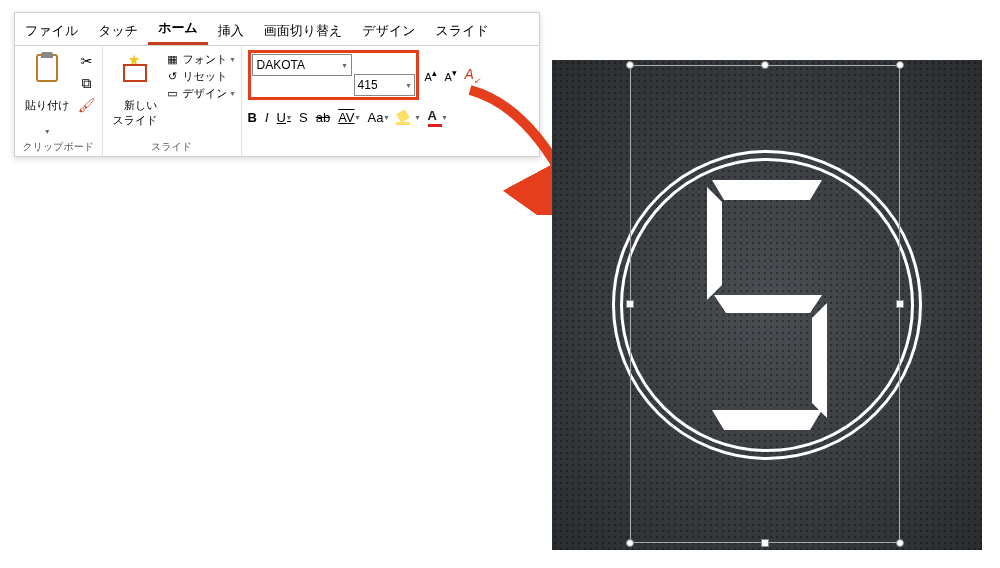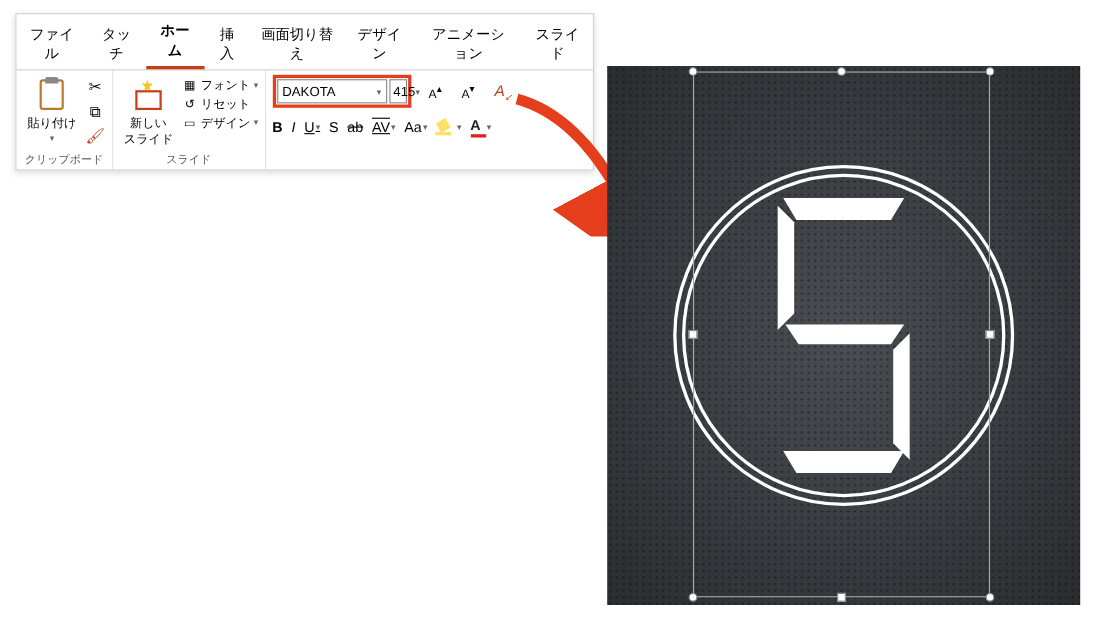--- a/index.html
+++ b/index.html
@@ -10,39 +10,39 @@
 .tabs { display: flex; border-bottom: 1px solid #d0d0d0; font-size: 13px; align-items: flex-end; text-align: center; }
 .tab { padding: 6px 10px 5px; cursor: pointer; }
 .tab.active { font-weight: bold; border-bottom: 3px solid #c43e1c; }
 .ribbon-body { display: flex; }
 .group { border-right: 1px solid #e0e0e0; padding: 4px 6px 2px; display: flex; flex-direction: column; }
 .group:last-child { border-right: none; flex: 1; }
 .group-content { display: flex; align-items: flex-start; gap: 4px; flex: 1; }
 .group-label { font-size: 10px; text-align: center; color: #555; padding-top: 2px; }
 
 
-.big-btn { display: flex; flex-direction: column; align-items: center; gap: 2px; padding: 2px 4px; cursor: pointer; font-size: 11px; }
+.big-btn { display: flex; flex-direction: column; align-items: center; gap: 14px; padding: 2px 4px; cursor: pointer; font-size: 11px; }
 .paste-icon { width: 30px; height: 32px; position: relative; }
 .paste-icon .board { position: absolute; width: 22px; height: 28px; border: 2px solid #b97a2a; background: #fff; border-radius: 3px; left: 4px; top: 2px; }
 .paste-icon .clip { position: absolute; width: 12px; height: 6px; background: #888; border-radius: 2px 2px 0 0; left: 9px; top: 0; }
 .small-icons { display: flex; flex-direction: column; gap: 4px; padding-top: 2px; }
 .small-icon { width: 18px; height: 18px; cursor: pointer; display: flex; align-items: center; justify-content: center; font-size: 14px; }
 
 
 .newslide-icon { width: 30px; height: 32px; position: relative; }
 .newslide-icon .star { position: absolute; width: 12px; height: 12px; left: 8px; top: 2px; }
 .newslide-icon .sl { position: absolute; width: 24px; height: 18px; border: 2px solid #c43e1c; background: #fff; left: 3px; top: 12px; }
 .slide-btns { display: flex; flex-direction: column; gap: 2px; font-size: 11px; padding-top: 2px; }
 .slide-btn { display: flex; align-items: center; gap: 3px; cursor: pointer; }
 .tiny-i { width: 14px; height: 14px; display: inline-flex; align-items: center; justify-content: center; }
 
 
-.font-top { display: flex; gap: 14px; align-items: center; margin-bottom: 4px; }
+.font-top { display: flex; gap: 4px; align-items: center; margin-bottom: 4px; }
 .font-name { width: 100px; height: 22px; border: 1px solid #888; font-size: 12px; padding: 0 4px; display: flex; align-items: center; justify-content: space-between; background: #fff; cursor: text; }
-.font-size { width: 16px; height: 22px; border: 1px solid #888; font-size: 12px; padding: 0 3px; display: flex; align-items: center; justify-content: space-between; background: #fff; cursor: text; }
+.font-size { width: 61px; height: 22px; border: 1px solid #888; font-size: 12px; padding: 0 3px; display: flex; align-items: center; justify-content: space-between; background: #fff; cursor: text; margin-top: 20px; }
 .red-box { border: 3px solid #e53e1c; padding: 1px; display: flex; gap: 2px; }
 .incdec { font-size: 11px; cursor: pointer; padding: 0 2px; }
 .clear-fmt { font-size: 14px; cursor: pointer; padding: 0 2px; }
 .font-bottom { display: flex; gap: 8px; align-items: center; font-size: 13px; }
 .fbtn { cursor: pointer; display: inline-flex; align-items: center; gap: 1px; }
 .chev { font-size: 8px; color: #666; }
 .highlight-i { width: 18px; height: 14px; display: inline-block; position: relative; }
 .highlight-i::before { content: ""; position: absolute; width: 10px; height: 10px; background: #ffe066; transform: rotate(-30deg); left: 2px; }
 .highlight-i::after { content: ""; position: absolute; width: 14px; height: 3px; background: #ffe066; bottom: 0; left: 0; }
 .fontcolor-i::after { content: ""; display: block; width: 14px; height: 3px; background: #d22; margin-top: 1px; }
@@ -70,21 +70,20 @@
 <body>
 
 <div class="ribbon">
   <div class="tabs">
     <div class="tab">ファイル</div>
     <div class="tab">タッチ</div>
     <div class="tab active">ホーム</div>
     <div class="tab">挿入</div>
     <div class="tab">画面切り替え</div>
     <div class="tab">デザイン</div>
-    <div class="tab">アニメーション</div>
     <div class="tab">スライド</div>
   </div>
   <div class="ribbon-body">
 
     <div class="group">
       <div class="group-content">
         <div class="big-btn">
           <span class="paste-icon">
               <span class="board"></span>
               <span class="clip"></span>
@@ -103,21 +102,21 @@
 
     <div class="group">
       <div class="group-content">
         <div class="big-btn">
           <span class="newslide-icon">
             <svg class="star" viewBox="0 0 12 12">
                 <polygon points="6,0 7,4 11,4 8,7 9,11 6,9 3,11 4,7 1,4 5,4" fill="#f5c518"></polygon>
               </svg>
             <span class="sl"></span>
           </span>
-          <span style="white-space:pre-line;text-align:center">新しい
+          <span style="white-space:pre-line;text-align:right">新しい
 スライド</span>
         </div>
         <div class="slide-btns">
           <div class="slide-btn">
               <span class="tiny-i">▦</span>
               <span>フォント</span>
               <span class="chev">▾</span>
             </div>
           <div class="slide-btn">
               <span class="tiny-i">↺</span>

